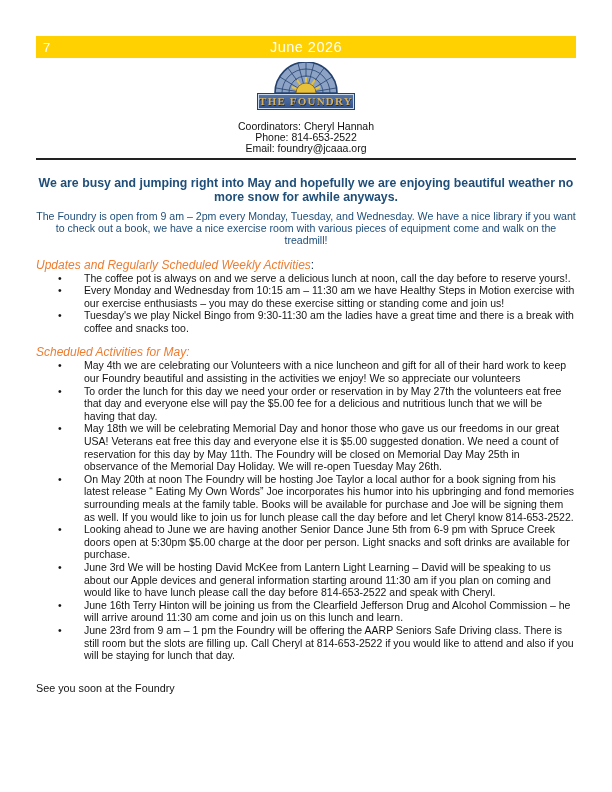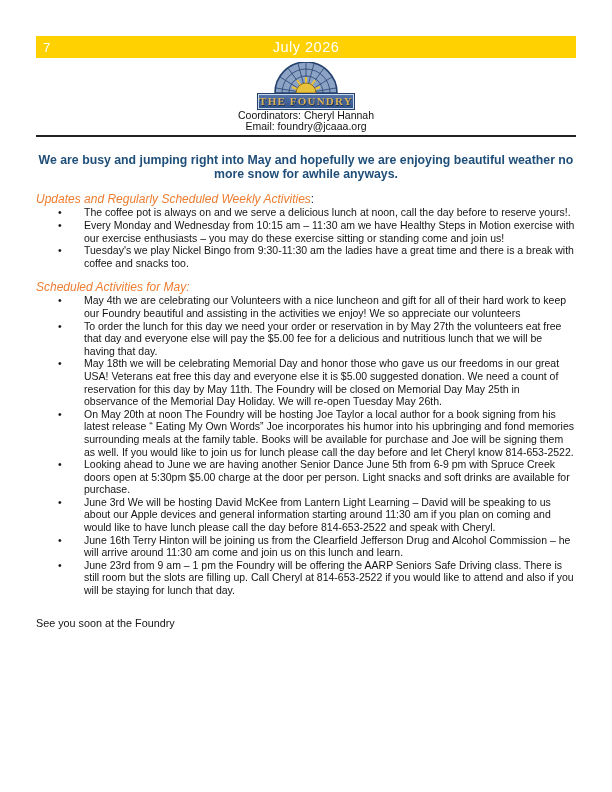--- a/index.html
+++ b/index.html
@@ -29,21 +29,21 @@
     width:96px;height:15px;margin-top:-1px;
     background:linear-gradient(#5878AC,#2E4E86);
     border:1px solid #24416E;
     box-shadow:inset 0 0 0 1px #C9D9EE;
     color:#D9B05A;font-family:"Liberation Serif",serif;font-weight:bold;
     font-size:11px;letter-spacing:1.2px;text-align:center;line-height:15px;
     text-shadow:0.6px 0.6px 0 #1a2c4e;
   }
 
   
-  .contact{ text-align:center;font-size:10.5px;line-height:11.2px;margin-top:0;color:#111;}
+  .contact{ text-align:center;font-size:10.5px;line-height:11.2px;margin-top:11px;color:#111;}
 
   .divider{border:0;border-top:2px solid #222;margin:3px 0 0 0;}
 
   .intro-headline{
     margin-top:16px;text-align:center;color:#1F4E79;
     font-size:12.3px;font-weight:bold;line-height:14px;
   }
   .hours-para{
     margin-top:6px;text-align:center;color:#1F4E79;
     font-size:10.6px;line-height:12.3px;
@@ -67,21 +67,21 @@
   .closing{margin-top:20px;font-size:10.8px;color:#141414;}
 </style>
 </head>
 <body>
 
 <div class="page">
   <div class="content">
 
     <div class="header-bar">
       <span class="page-number">7</span>
-      <span class="month-title">July 2026</span>
+      <span class="month-title">June 2026</span>
     </div>
 
     <div class="logo-wrap">
       <svg width="68" height="32" viewBox="0 0 68 32">
 
         <path d="M3 31 A31 31 0 0 1 65 31 Z" fill="#8DA3C5" stroke="#24416E" stroke-width="1.6"></path>
 
         <path d="M10 31 A24 24 0 0 1 58 31" fill="none" stroke="#24416E" stroke-width="0.8"></path>
         <path d="M17 31 A17 17 0 0 1 51 31" fill="none" stroke="#24416E" stroke-width="0.8"></path>
 
@@ -105,27 +105,29 @@
           <line x1="34" y1="31" x2="48" y2="25"></line>
         </g>
 
         <path d="M24 31 A10 10 0 0 1 44 31 Z" fill="#E8C23A" stroke="#7a5c16" stroke-width="0.8"></path>
       </svg>
       <div class="logo-banner">THE FOUNDRY</div>
     </div>
 
     <div class="contact">
       <div>Coordinators: Cheryl Hannah</div>
+      <div>Phone: 814-653-2522</div>
       <div>Email: foundry@jcaaa.org</div>
     </div>
 
     <hr class="divider">
 
     <div class="intro-headline">We are busy and jumping right  into May and hopefully we are enjoying beautiful weather no more snow for awhile anyways.</div>
 
+    <div class="hours-para">The Foundry is open from 9 am – 2pm every Monday, Tuesday, and Wednesday.  We have a nice library if you want to check out a book, we have a nice exercise room with various pieces of equipment come and walk on the treadmill!</div>
 
     <div class="section-heading"><span>Updates and Regularly Scheduled Weekly Activities</span><span class="colon">:</span></div>
 
     <ul class="bullets">
       <li>The coffee pot is always on and we serve a delicious lunch at noon, call the day before to reserve yours!.</li>
       <li>Every Monday and Wednesday from 10:15 am – 11:30 am we have Healthy Steps in Motion exercise with our exercise enthusiasts – you may do these exercise sitting or standing come and join us!</li>
       <li>Tuesday's we play Nickel Bingo from 9:30-11:30 am the ladies have a great time and there is a break with coffee and snacks too.</li>
     </ul>
 
     <div class="section-heading">Scheduled Activities for May:</div>

